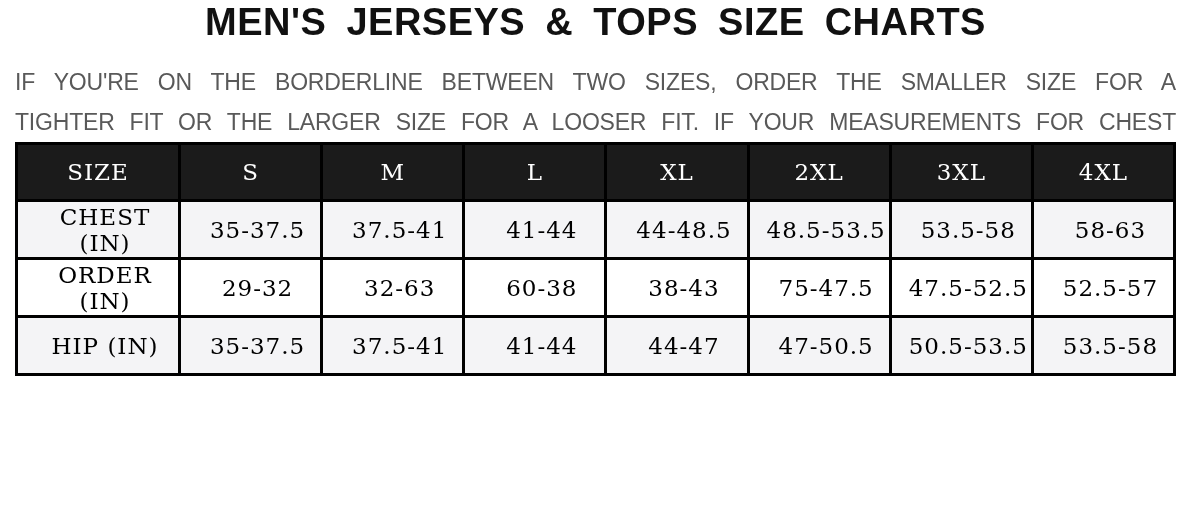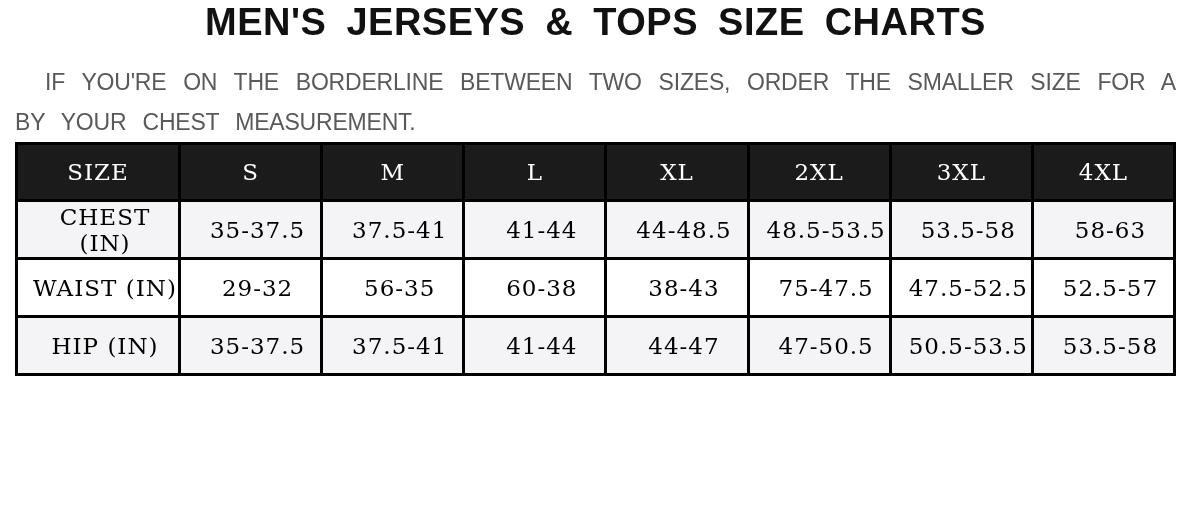--- a/index.html
+++ b/index.html
@@ -33,21 +33,20 @@
   }
   .desc .line {
     line-height: 40px;
     height: 40px;
     white-space: nowrap;
   }
   .desc .line.just {
     white-space: normal;
     text-align: justify;
     text-align-last: justify;
-    margin-left: 30px;
   }
   .desc .line.last {
     text-align: left;
     word-spacing: 10px;
   }
   table.size-chart {
     width: 1161px;
     border-collapse: collapse;
     table-layout: fixed;
     font-family: "DejaVu Serif", "Liberation Serif", serif;
@@ -77,21 +76,21 @@
 </style>
 </head>
 <body>
 
 <div class="page">
 
   <h1 class="title">MEN'S JERSEYS &amp; TOPS SIZE CHARTS</h1>
 
   <div class="desc">
     <div class="line just">IF YOU'RE ON THE BORDERLINE BETWEEN TWO SIZES, ORDER THE SMALLER SIZE FOR A</div>
-    <div class="line last">BY YOUR CHEST MEASUREMENT.</div>
+    <div class="line just">TIGHTER FIT OR THE LARGER SIZE FOR A LOOSER FIT. IF YOUR MEASUREMENTS FOR CHEST</div>
   </div>
 
   <table class="size-chart">
     <colgroup>
       <col class="size-col">
       <col>
         <col>
         <col>
         <col>
         <col>
@@ -115,23 +114,23 @@
         <td>CHEST (IN)</td>
         <td>35-37.5</td>
         <td>37.5-41</td>
         <td>41-44</td>
         <td>44-48.5</td>
         <td>48.5-53.5</td>
         <td>53.5-58</td>
         <td>58-63</td>
       </tr>
       <tr class="row-plain">
-        <td>WAIST (IN)</td>
+        <td>ORDER (IN)</td>
         <td>29-32</td>
-        <td>56-35</td>
+        <td>32-63</td>
         <td>60-38</td>
         <td>38-43</td>
         <td>75-47.5</td>
         <td>47.5-52.5</td>
         <td>52.5-57</td>
       </tr>
       <tr class="row-alt">
         <td>HIP (IN)</td>
         <td>35-37.5</td>
         <td>37.5-41</td>

